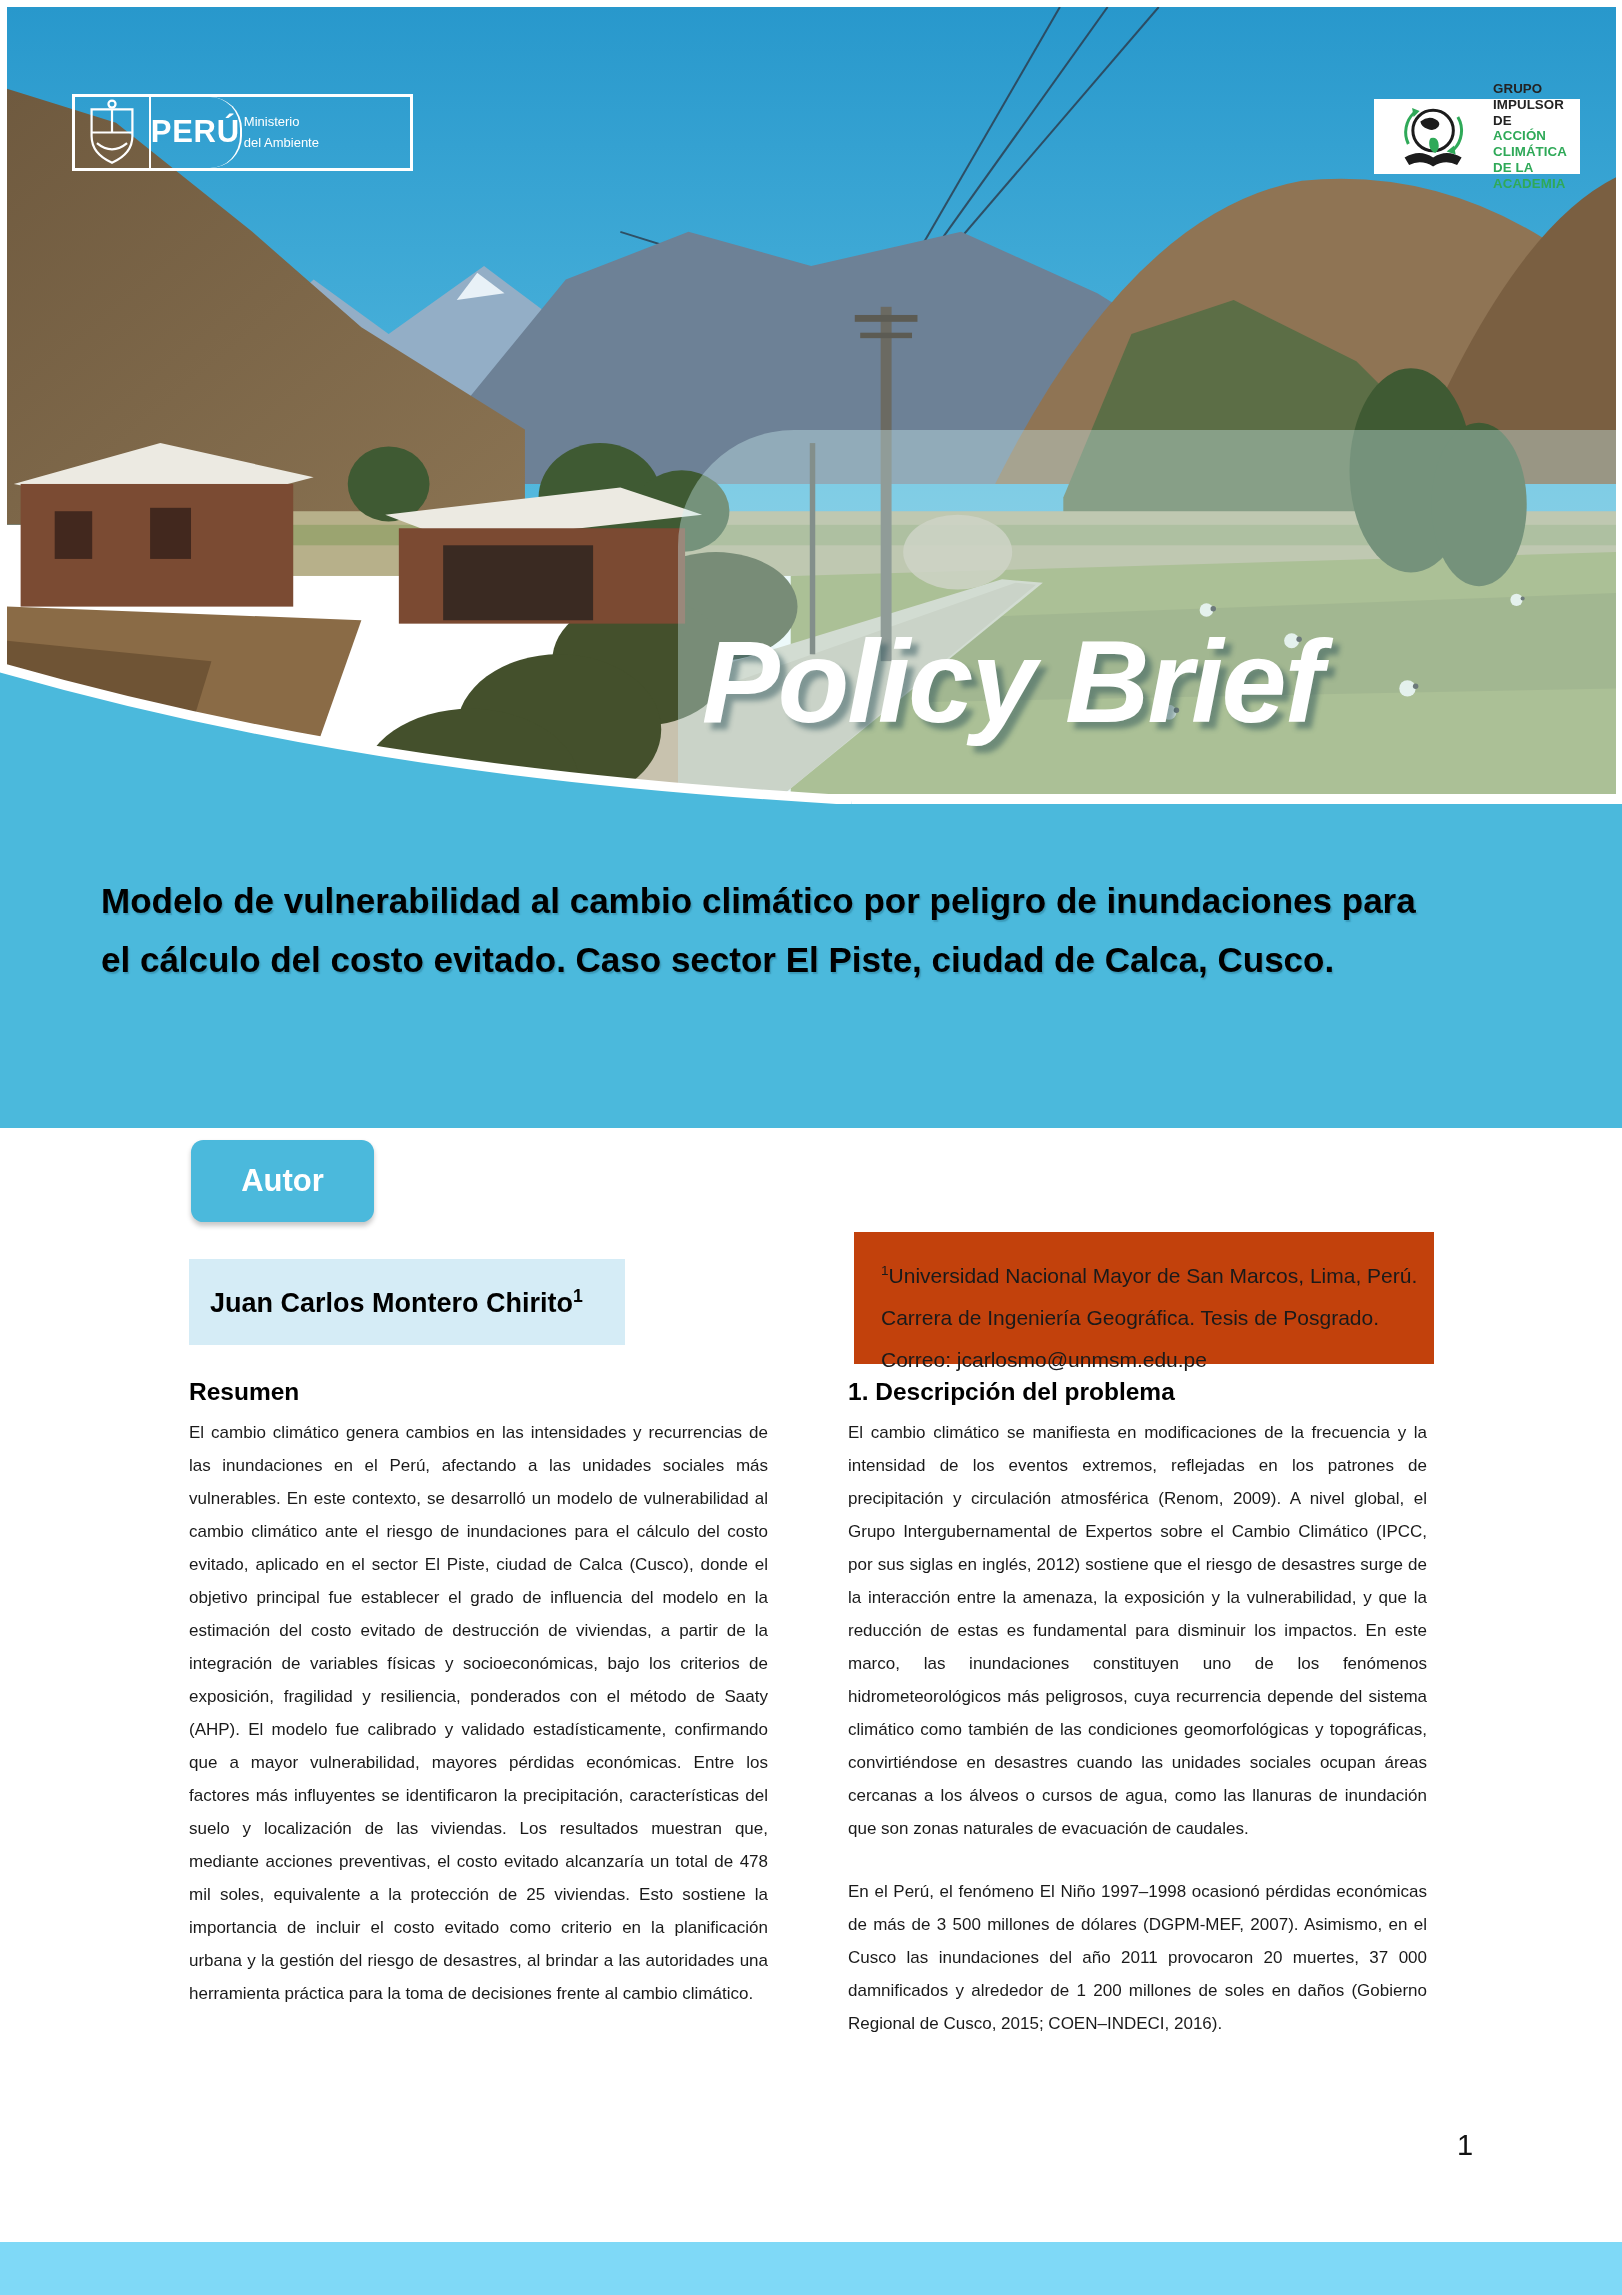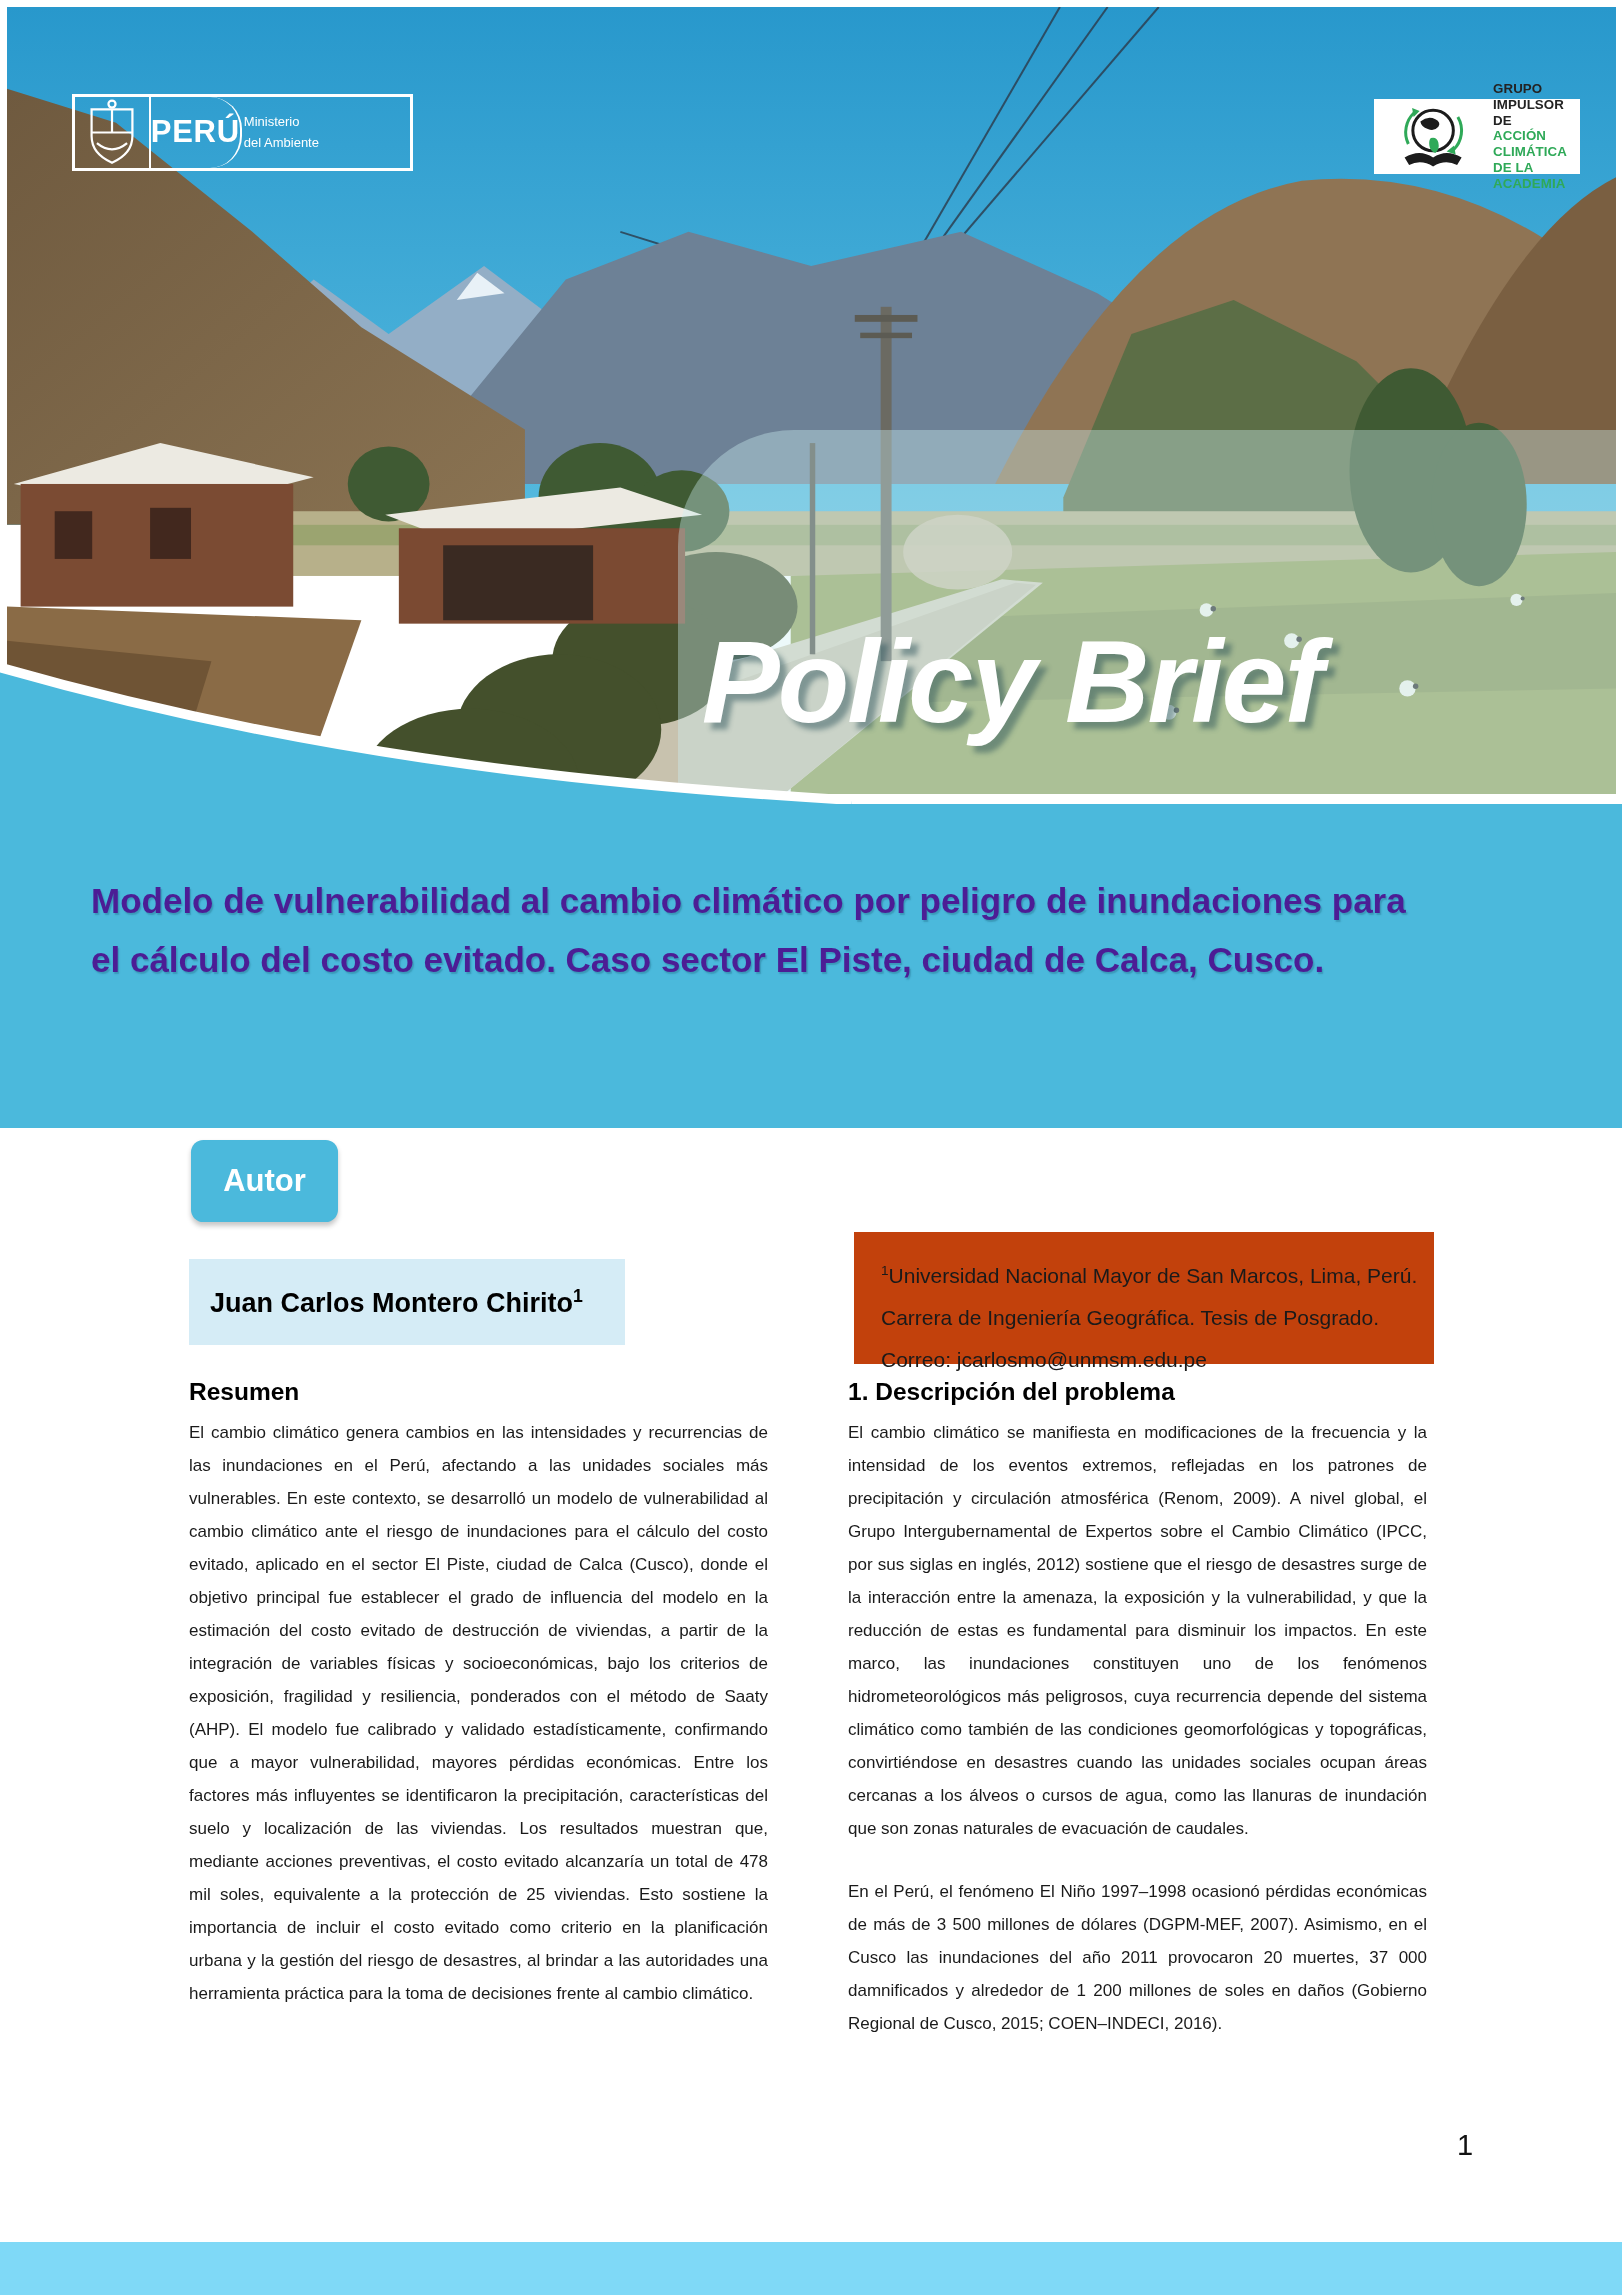--- a/index.html
+++ b/index.html
@@ -37,27 +37,27 @@
   .gia .l1{color:#232323;}
   .gia .l2,.gia .l3{color:#2FA958;}
   
   .curve{position:absolute;left:0;top:647px;width:852px;height:160px;}
   .strip{position:absolute;left:0;top:794px;width:1623px;height:10.2px;background:#ffffff;}
   
   .band{
     position:absolute;left:0;top:804px;width:1623px;height:324px;background:#4BB9DC;
   }
   .band .title{
-    position:absolute;left:91px;top:67px;max-width:1353px;
-    color:#4c1d95;font-size:35px;font-weight:bold;line-height:59px;
+    position:absolute;left:101px;top:67px;max-width:1353px;
+    color:#000000;font-size:35px;font-weight:bold;line-height:59px;
     text-shadow:1.4px 2px 1.4px rgba(25,95,120,0.35);
   }
   
   .autor-badge{
-    position:absolute;left:191px;top:1140px;width:147px;height:82px;background:#4BB9DC;
+    position:absolute;left:191px;top:1140px;width:183px;height:82px;background:#4BB9DC;
     border-radius:12.3px;display:flex;align-items:center;justify-content:center;
     color:#fff;font-size:31px;font-weight:bold;box-shadow:0 3.4px 5.5px rgba(0,0,0,0.22);
   }
   .author-box{
     position:absolute;left:189px;top:1259px;width:436px;height:86px;background:#D5ECF6;
     display:flex;align-items:center;padding-left:21px;box-sizing:border-box;
     font-size:27px;font-weight:bold;color:#000;
   }
   .author-box sup{font-size:17.7px;}
   .affil-box{

